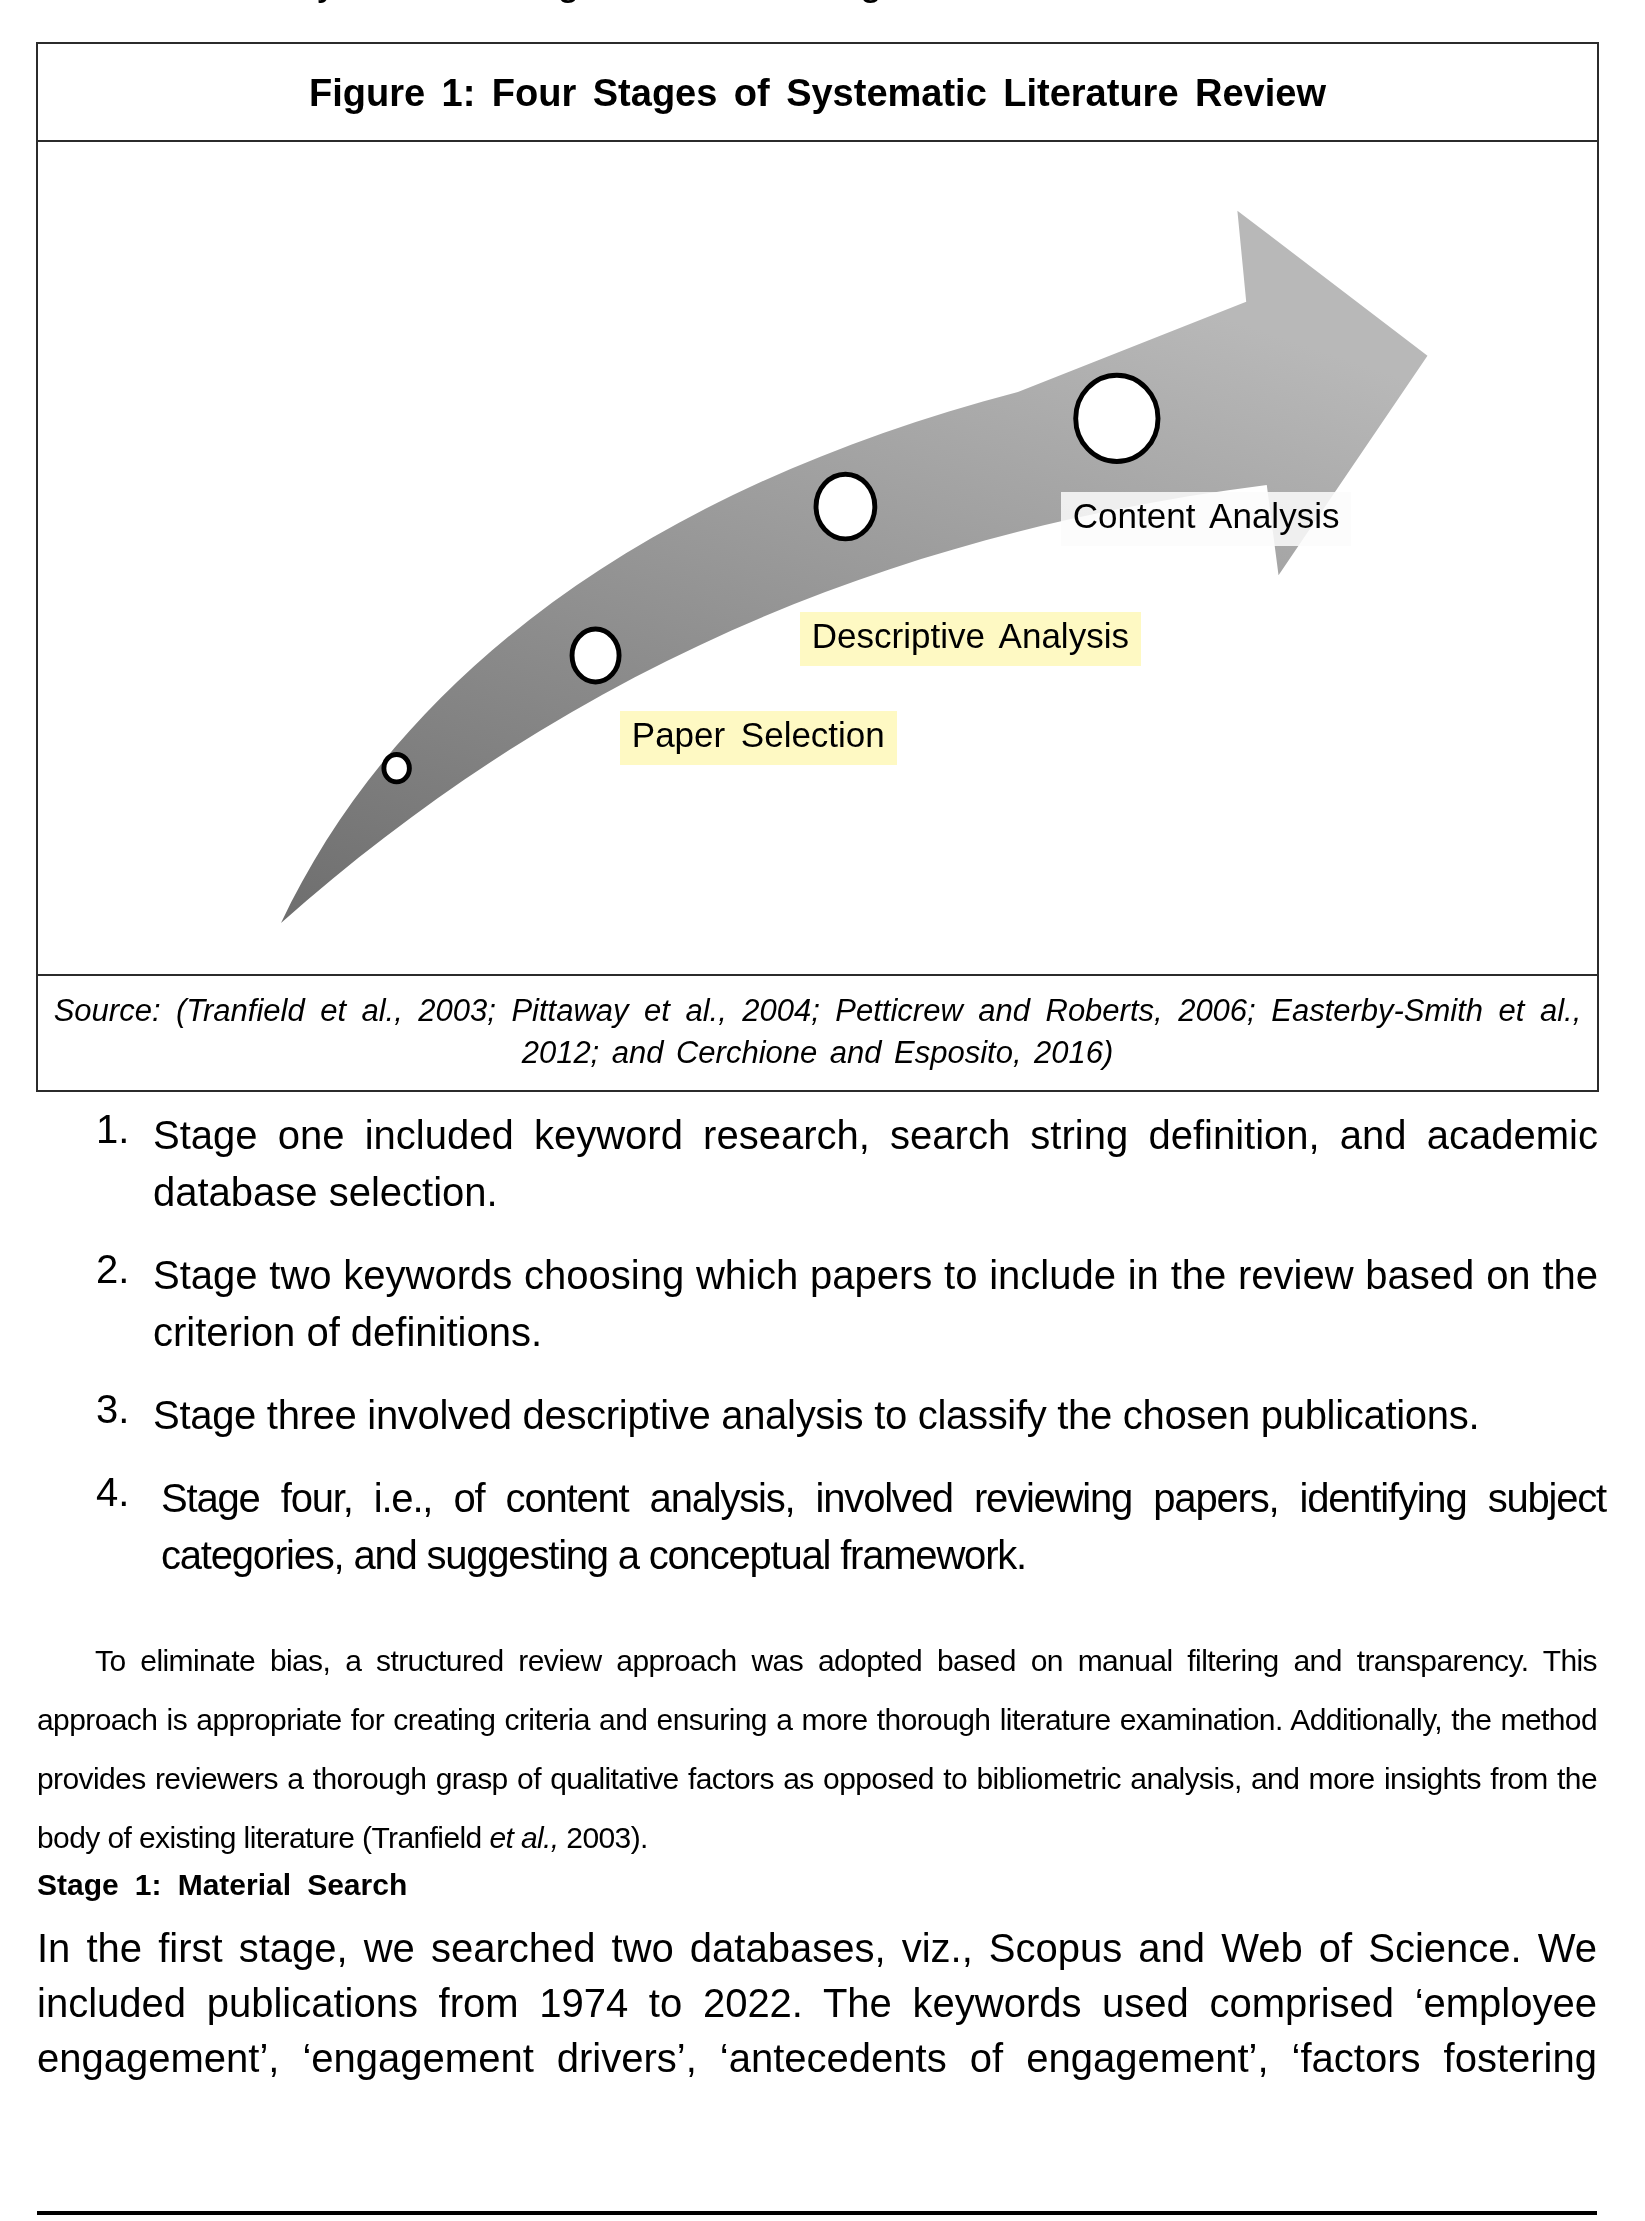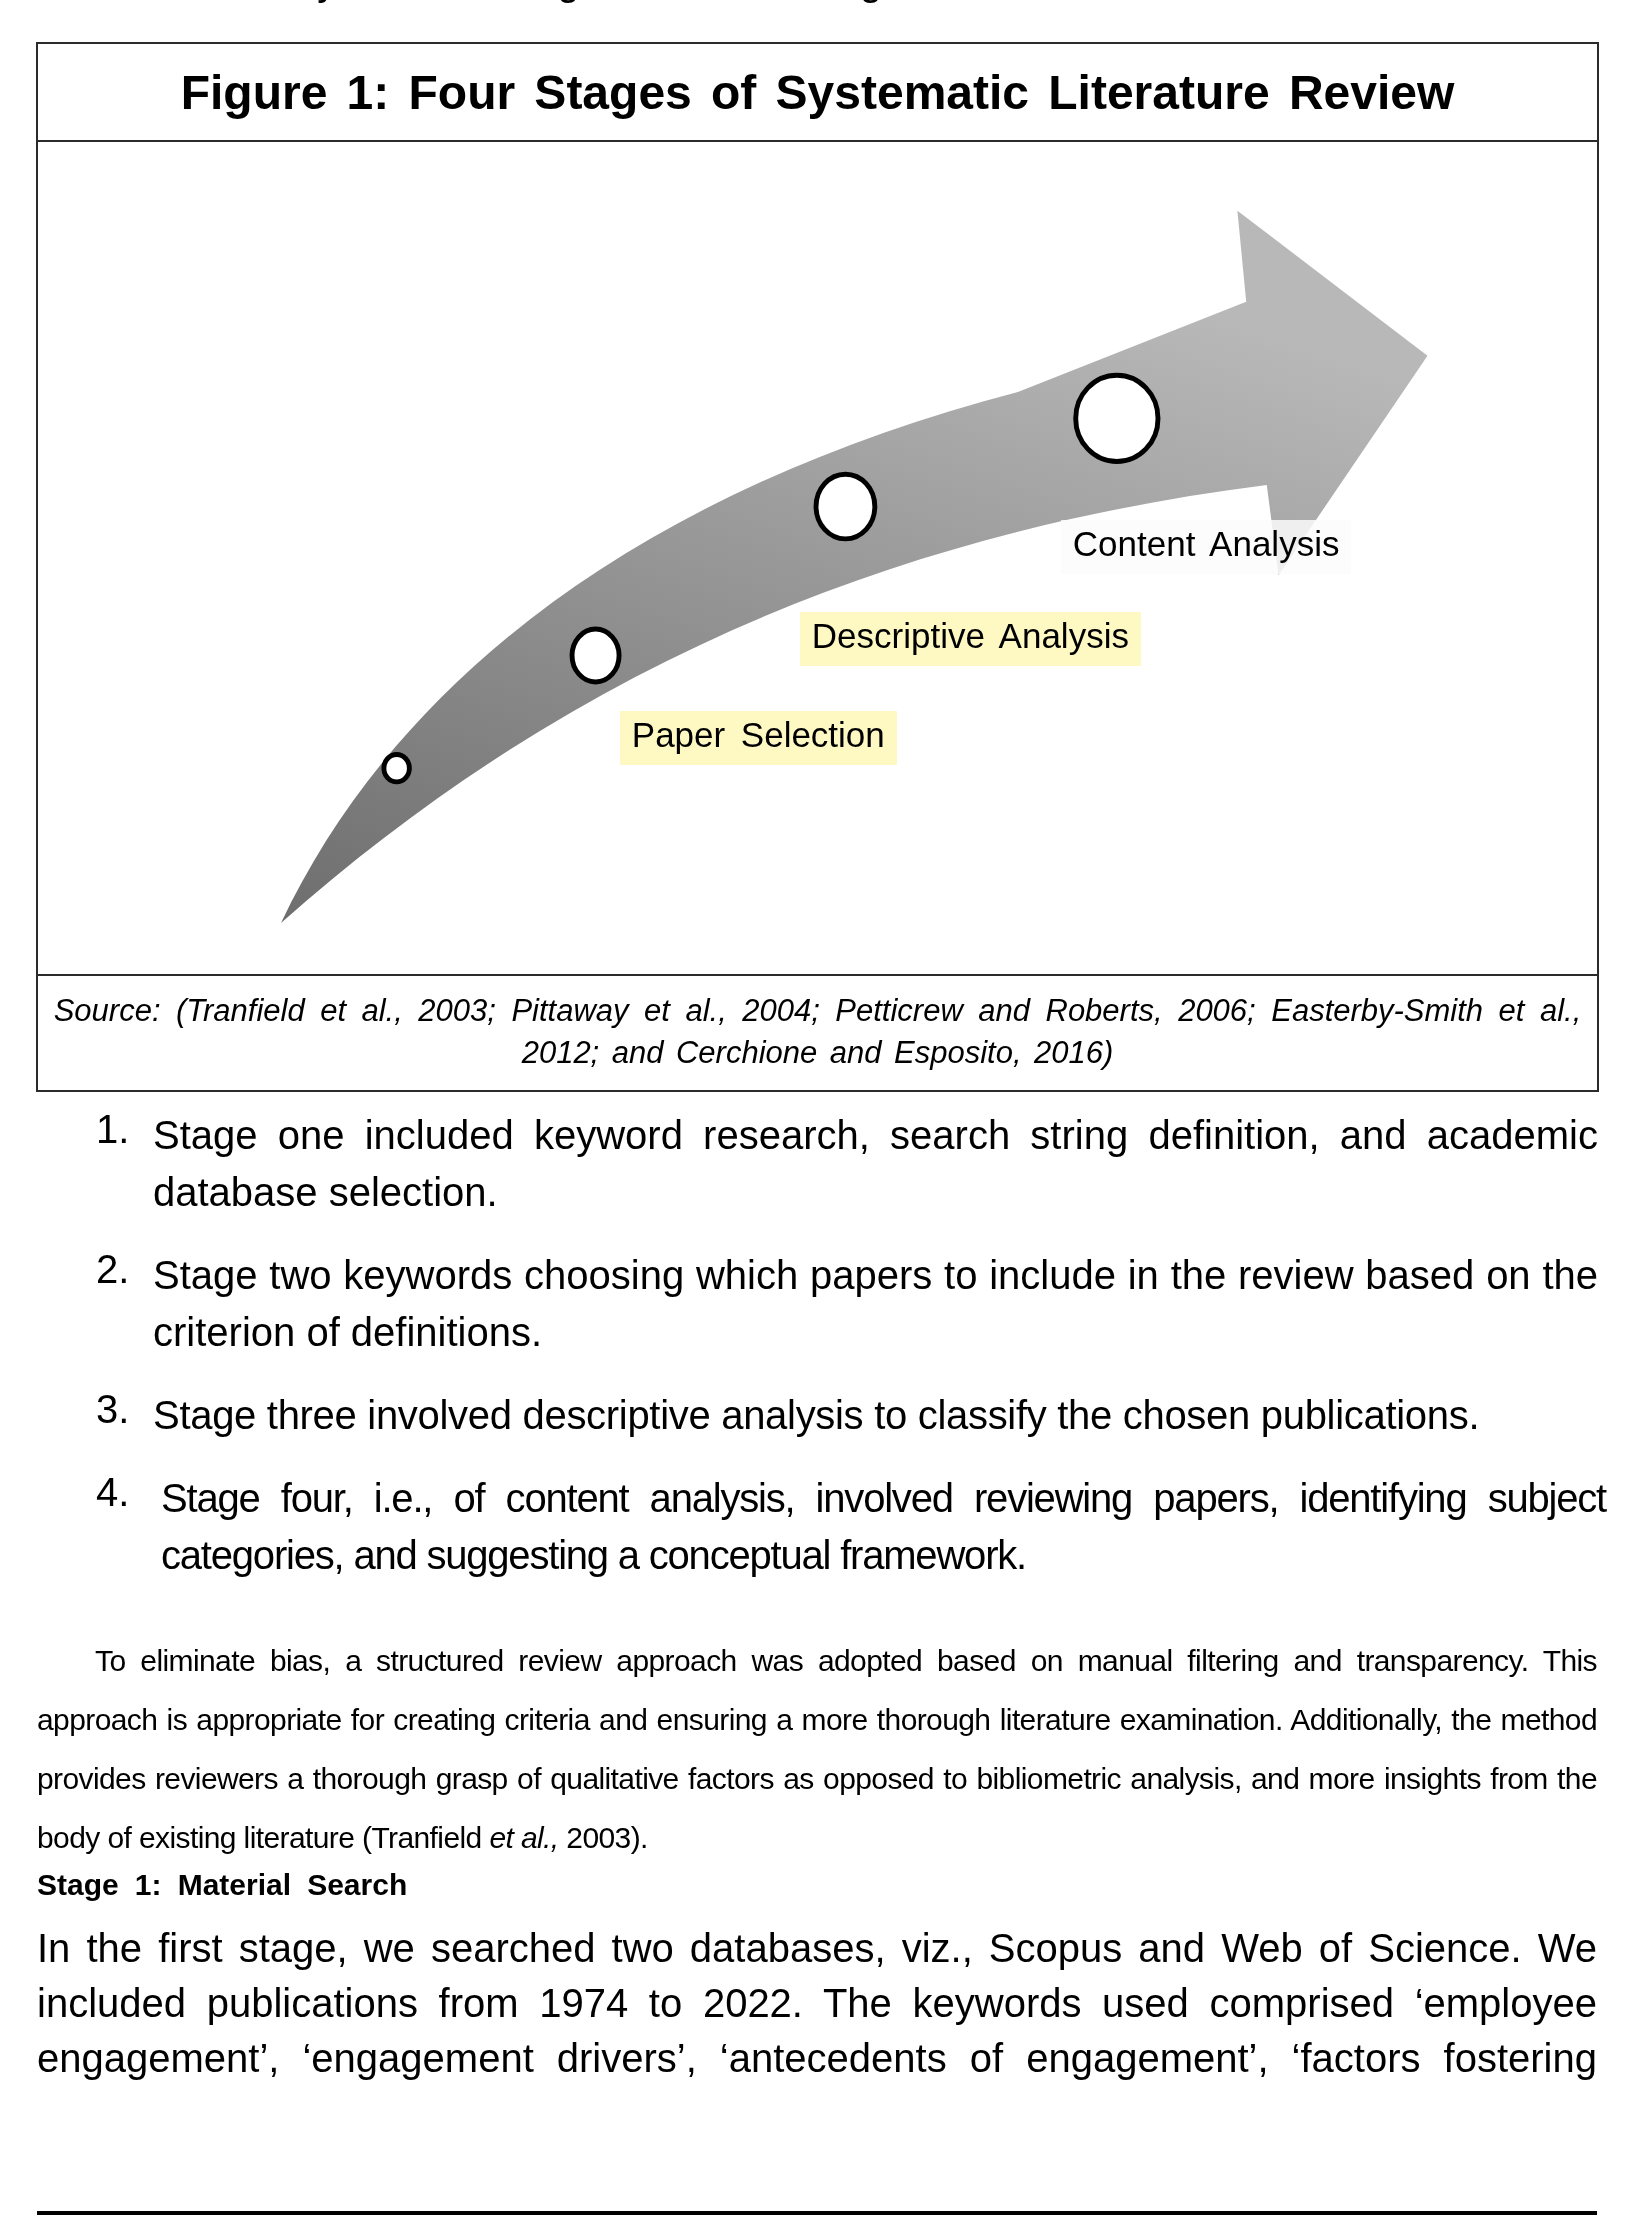--- a/index.html
+++ b/index.html
@@ -11,21 +11,21 @@
   #top-line { left: 37px; top: -41px; font-size: 40px; }
 
   
   #figure {
     position: absolute; left: 36px; top: 42px; width: 1559px; height: 1046px;
     border: 2px solid #2b2b2b; box-sizing: content-box;
   }
   #fig-title {
     position: absolute; left: 0; top: 0; width: 100%; height: 98px;
     border-bottom: 2px solid #2b2b2b; box-sizing: border-box;
-    text-align: center; font-weight: bold; font-size: 48px; line-height: 98px;
+    text-align: center; font-weight: bold; font-size: 38px; line-height: 98px;
     word-spacing: 5.9px;
   }
   #fig-canvas { position: absolute; left: 0; top: 98px; width: 1559px; height: 833px; }
   #fig-source {
     position: absolute; left: 0; top: 930px; width: 100%; height: 124px;
     border-top: 2px solid #2b2b2b; box-sizing: border-box;
     font-style: italic; font-size: 31px; line-height: 42px;
     padding: 13.7px 15.7px 0 15.7px; text-align: justify; text-align-last: center;
     word-spacing: 3.9px;
   }
@@ -81,21 +81,21 @@
            C 900 395, 560 520, 248 797 Z"></path>
       <g id="stage-markers">
           <ellipse cx="366" cy="639" rx="13" ry="14" fill="#ffffff" stroke="#000000" stroke-width="5"></ellipse>
           <ellipse cx="569" cy="524" rx="24" ry="27" fill="#ffffff" stroke="#000000" stroke-width="5"></ellipse>
           <ellipse cx="824" cy="372" rx="30" ry="33" fill="#ffffff" stroke="#000000" stroke-width="5"></ellipse>
           <ellipse cx="1101" cy="282" rx="42" ry="44" fill="#ffffff" stroke="#000000" stroke-width="5"></ellipse>
         </g>
     </svg>
     <div class="stage-label" style="left:582px; top:569px;">Paper Selection</div>
     <div class="stage-label" style="left:762px; top:470px;">Descriptive Analysis</div>
-    <div class="stage-label" style="left:1023px; top:378px; background:rgba(251,251,251,0.85);">Content Analysis</div>
+    <div class="stage-label" style="left:1023px; top:350px; background:rgba(251,251,251,0.85);">Content Analysis</div>
   </div>
 
   <div id="fig-source">Source: (Tranfield et al., 2003; Pittaway et al., 2004; Petticrew and Roberts, 2006; Easterby-Smith et al., 2012; and Cerchione and Esposito, 2016)</div>
 </div>
 
 <div id="list">
   <div class="li" style="top:1107px;">
     <span class="li-num">1.</span>
     <span class="li-text">Stage one included keyword research, search string definition, and academic database selection.</span>
   </div>

